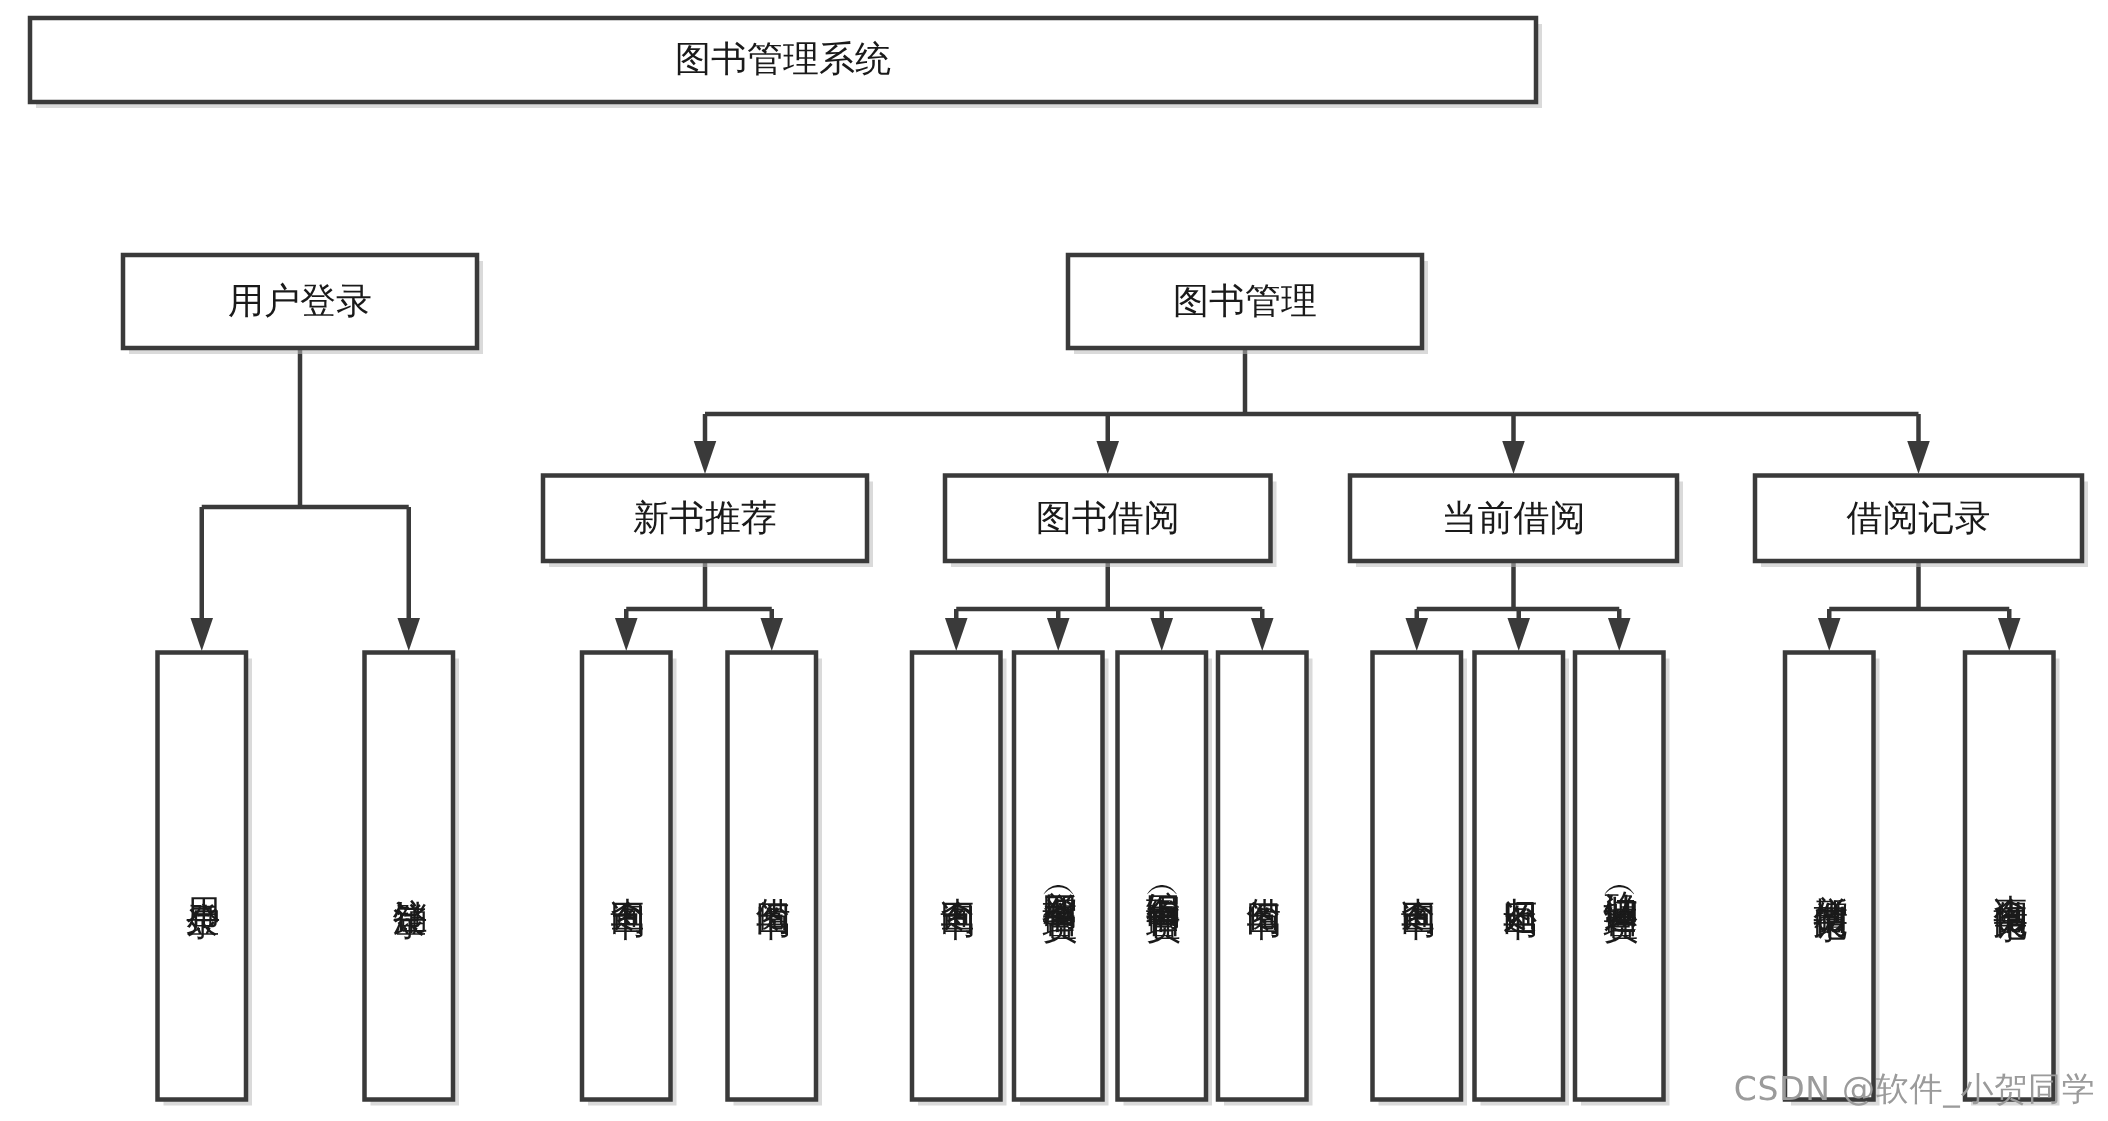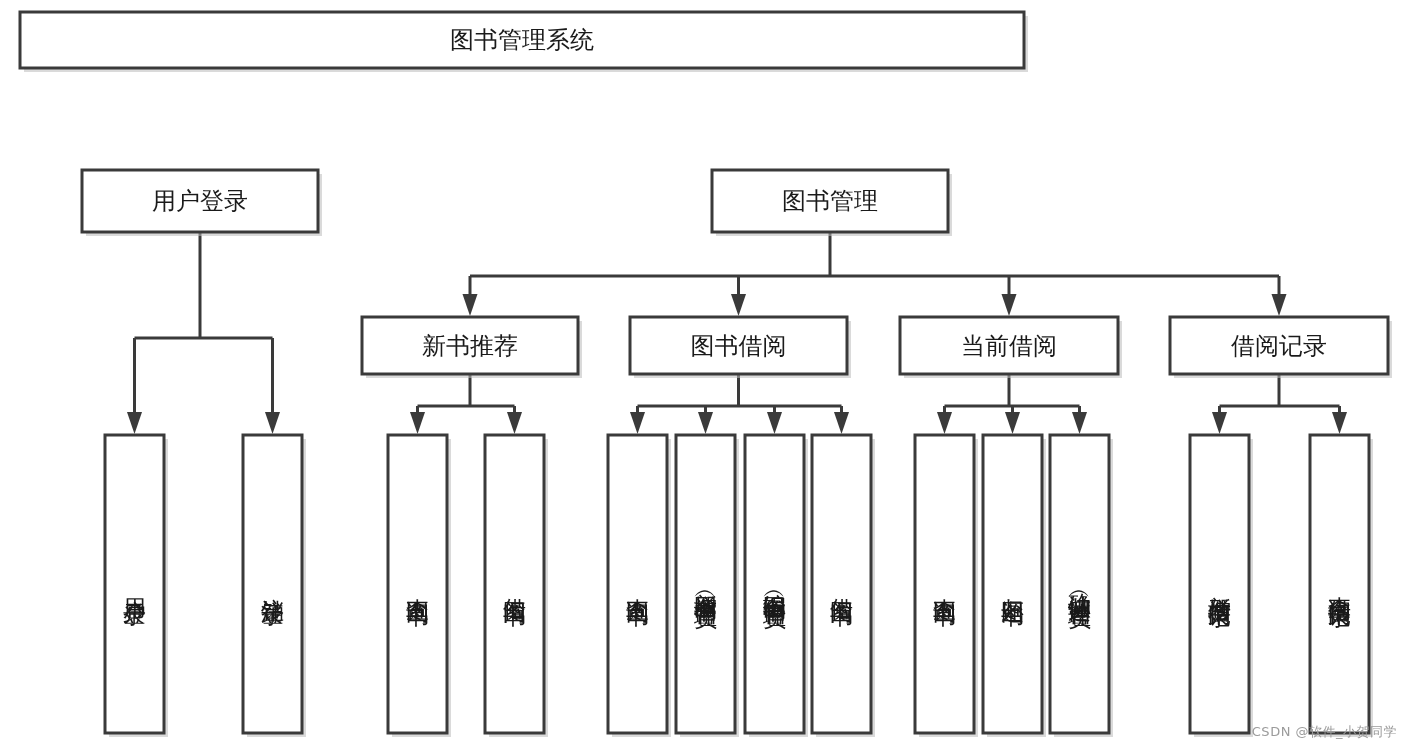--- a/index.html
+++ b/index.html
@@ -62,21 +62,21 @@
     justify-content: center;
     white-space: nowrap;
     pointer-events: none;
     user-select: none;
   }
   .watermark {
     position: absolute;
     right: 8px;
     bottom: 6px;
     font-family: "DejaVu Sans", "Liberation Sans", sans-serif;
-    font-size: 13px;
+    font-size: 22px;
     color: #9b9b9b;
     letter-spacing: 0.5px;
     white-space: nowrap;
   }
 </style>
 </head>
 <body>
 
 <div id="diagram-root">
 

